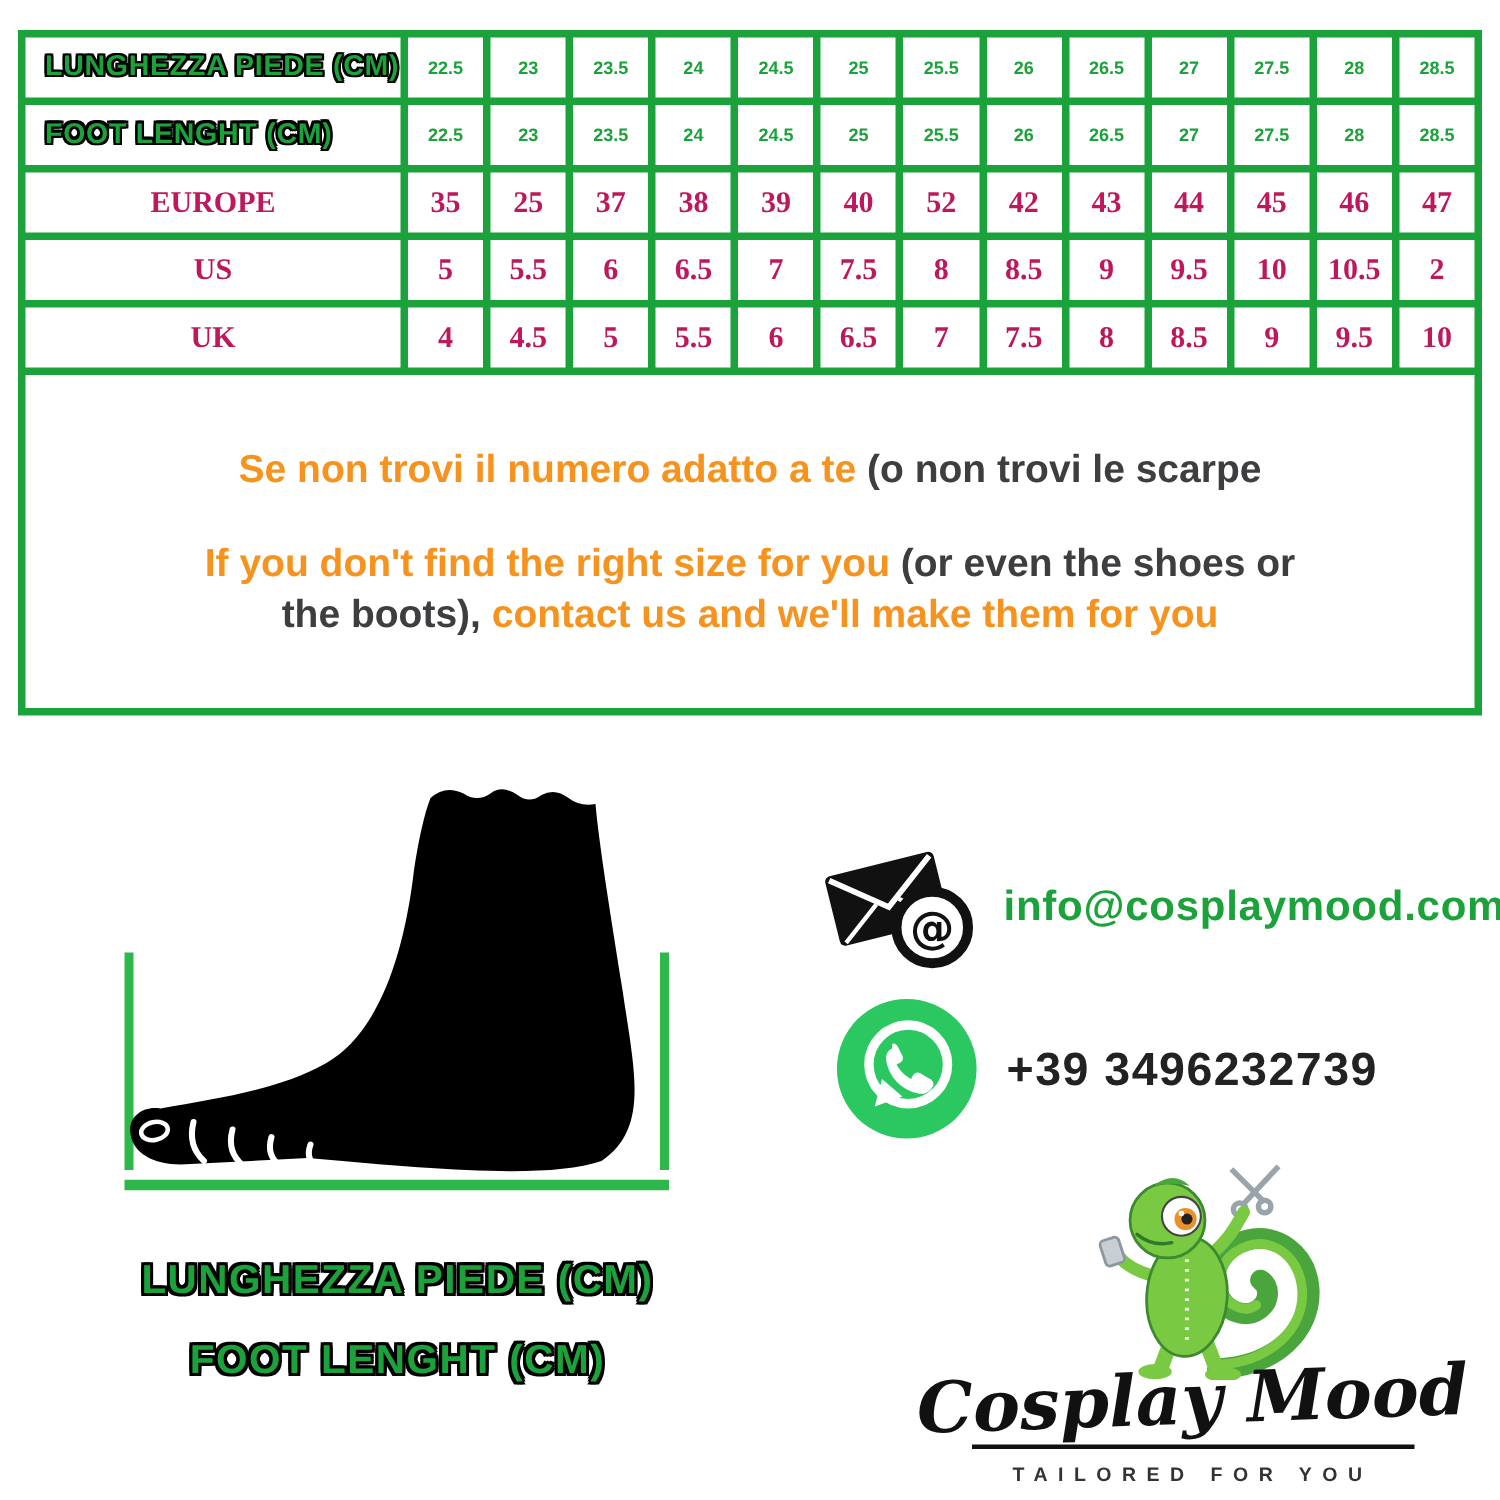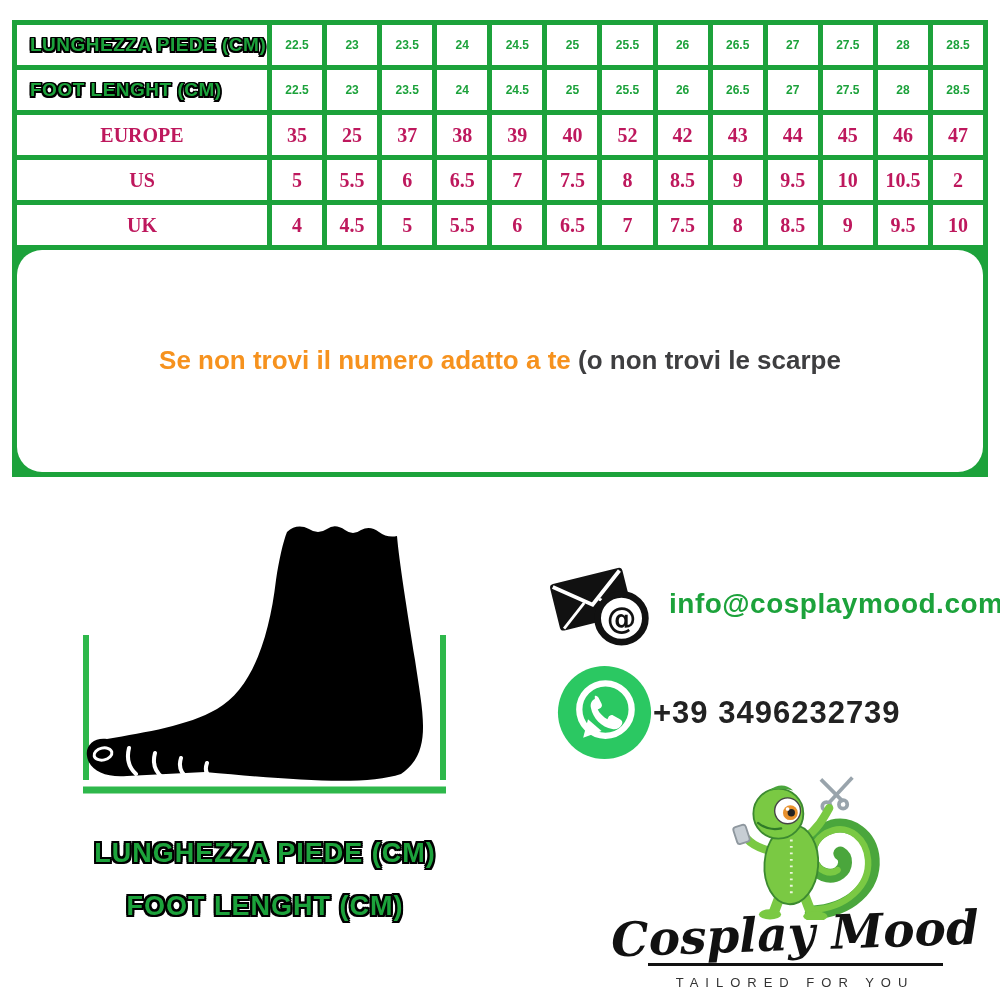--- a/index.html
+++ b/index.html
@@ -11,45 +11,45 @@
            background:var(--green);padding:5px;display:flex;flex-direction:column;gap:5px;}
   .trow{display:grid;grid-template-columns:250px repeat(13,1fr);gap:5px;height:40px;}
   .cell{background:#fff;display:flex;align-items:center;justify-content:center;white-space:nowrap;}
   .cell.green{color:var(--green);font-weight:bold;font-size:12px;font-family:"Liberation Sans",sans-serif;}
   .cell.label.green{justify-content:flex-start;padding-left:13px;font-size:19px;letter-spacing:.5px;
       text-shadow:-1.5px -1.5px 0 #000,1.5px -1.5px 0 #000,-1.5px 1.5px 0 #000,1.5px 1.5px 0 #000,
                   -1.5px 0 0 #000,1.5px 0 0 #000,0 -1.5px 0 #000,0 1.5px 0 #000;}
   .cell.black{font-family:"Liberation Serif",serif;font-weight:bold;font-size:20px;color:#be185d;}
 
   .msg{background:#fff;height:222px;display:flex;flex-direction:column;justify-content:center;
-       gap:30px;text-align:center;border-radius:25px;}
+       gap:30px;text-align:center;}
   .msg .line{font-weight:bold;font-size:26px;line-height:1.28;}
   .orange{color:var(--orange);} .dark{color:var(--dark);}
 
   
   .foot-fig{position:absolute;left:55px;top:520px;width:410px;height:285px;}
 
   .foot-labels{position:absolute;left:60px;top:838px;width:410px;text-align:center;}
   .outlined-green{color:var(--green);font-weight:bold;font-size:27px;letter-spacing:1px;
       text-shadow:-2px -2px 0 #000,2px -2px 0 #000,-2px 2px 0 #000,2px 2px 0 #000,
                   -2px 0 0 #000,2px 0 0 #000,0 -2px 0 #000,0 2px 0 #000;}
   .foot-labels .second{margin-top:22px;}
 
   
   .contact-email{position:absolute;left:548px;top:556px;display:flex;align-items:center;gap:16px;}
   .email-text{font-weight:bold;font-size:28px;color:var(--green);letter-spacing:.5px;}
-  .contact-phone{position:absolute;left:556px;top:664px;display:flex;align-items:center;}
+  .contact-phone{position:absolute;left:556px;top:664px;display:flex;align-items:center;gap:18px;}
   .phone-text{font-weight:bold;font-size:31px;color:#222;letter-spacing:1px;}
 
   
   .brand{position:absolute;left:610px;top:772px;width:370px;text-align:center;}
   .brand-name{font-family:"DejaVu Serif",serif;font-style:italic;font-weight:bold;font-size:47px;
               color:#111;margin-top:-14px;transform:rotate(-2deg);}
   .brand-rule{width:295px;height:3px;background:#111;margin:2px auto 0;}
-  .brand-tagline{margin-top:9px;font-size:13px;letter-spacing:7px;color:#333;font-weight:400;}
+  .brand-tagline{margin-top:9px;font-size:13px;letter-spacing:7px;color:#333;font-weight:700;}
 </style>
 </head>
 <body>
 
 <div class="canvas">
 
   <div class="sizebox">
     <div class="trow">
         <div class="cell label green">LUNGHEZZA PIEDE (CM)</div>
         <div class="cell val green">22.5</div>
@@ -130,20 +130,28 @@
         <div class="cell val black">9.5</div>
         <div class="cell val black">10</div>
       </div>
 
     <div class="msg">
       <div>
         <div class="line">
           <span class="orange">Se non trovi il numero adatto a te </span><span class="dark">(o non trovi le scarpe</span>
         </div>
       </div>
+      <div>
+        <div class="line">
+          <span class="orange">If you don't find the right size for you </span><span class="dark">(or even the shoes or</span>
+        </div>
+        <div class="line">
+          <span class="dark">the boots), </span><span class="orange">contact us and we'll make them for you</span>
+        </div>
+      </div>
     </div>
   </div>
 
   <svg class="foot-fig" viewBox="0 0 410 285">
 
     <line x1="31" y1="115" x2="31" y2="260" style="stroke:var(--measure_green);stroke-width:6"></line>
     <line x1="388" y1="115" x2="388" y2="260" style="stroke:var(--measure_green);stroke-width:6"></line>
     <line x1="28" y1="270" x2="391" y2="270" style="stroke:var(--measure_green);stroke-width:7"></line>
 
     <g>

